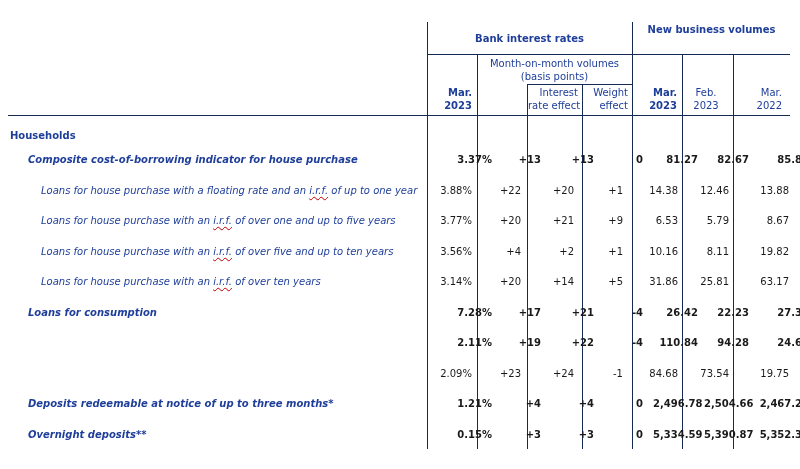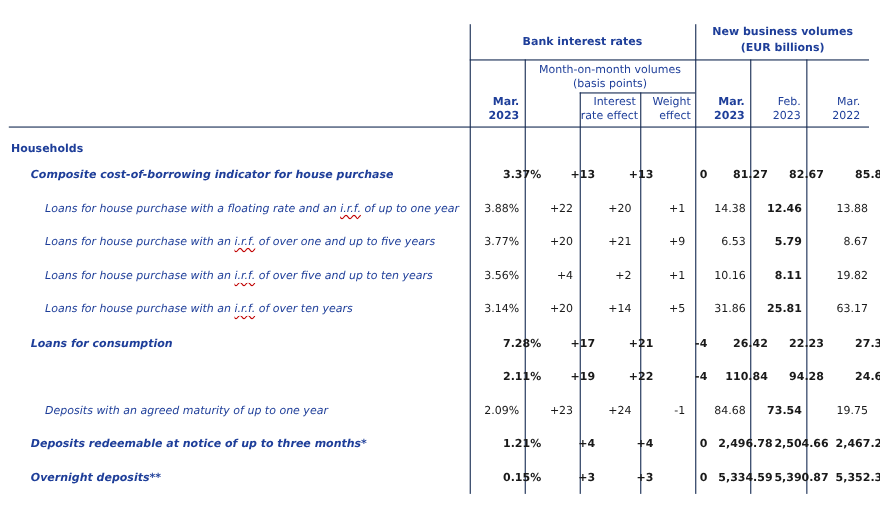--- a/index.html
+++ b/index.html
@@ -13,35 +13,35 @@
   
   .hdr{position:absolute;color:#1e3e99;height:14px;white-space:nowrap;}
   .center{text-align:center;}
   .right{text-align:right;}
   .b{font-weight:bold;}
   
   .hc1{left:427px;width:45px;}
   .hc3{left:528px;width:50px;}
   .hc4{left:578px;width:50px;}
   .hc5{left:633px;width:44px;}
-  .hc6{left:684px;width:44px;}
+  .hc6{left:684px;width:44px;text-align:center;}
   .hc7{left:726px;width:56px;}
   
   .row{position:absolute;left:0;right:0;height:14px;}
   .lbl{position:absolute;top:0;color:#1e3e99;white-space:nowrap;}
   .l0{left:10px;font-weight:bold;}
   .l1{left:28px;font-weight:bold;font-style:italic;}
   .l2{left:41px;font-style:italic;}
   .num{position:absolute;top:0;text-align:right;color:#1a1a1a;white-space:nowrap;}
   .c1{left:427px;width:45px;}
   .c2{left:476px;width:45px;}
   .c3{left:524px;width:50px;}
   .c4{left:573px;width:50px;}
   .c5{left:633px;width:45px;}
-  .c6{left:684px;width:45px;font-weight:bold;}
+  .c6{left:684px;width:45px;}
   .c7{left:733px;width:56px;}
   .rb .num{font-weight:bold;margin-left:20px;}
   .irf{text-decoration:underline;text-decoration-style:wavy;text-decoration-color:#c00000;text-decoration-thickness:1px;text-underline-offset:2px;}
 </style>
 </head>
 <body>
 
 <div class="canvas">
 
   <div class="vline" style="left:427px;top:22px;height:427px"></div>
@@ -51,21 +51,20 @@
   <div class="vline" style="left:632px;top:22px;height:427px"></div>
   <div class="vline" style="left:682px;top:54px;height:395px"></div>
   <div class="vline" style="left:733px;top:54px;height:395px"></div>
 
   <div class="hline" style="left:427px;top:54px;width:363px"></div>
   <div class="hline" style="left:527px;top:84px;width:105px"></div>
   <div class="hline" style="left:8px;top:115px;width:782px"></div>
 
   <div class="hdr b center" style="left:427px;top:32px;width:205px">Bank interest rates</div>
   <div class="hdr b center" style="left:632px;top:23px;width:159px">New business volumes</div>
-  <div class="hdr b center" style="left:632px;top:37px;width:159px">(EUR billions)</div>
   <div class="hdr center" style="left:477px;top:57px;width:155px">Month-on-month volumes</div>
   <div class="hdr center" style="left:477px;top:70px;width:155px">(basis points)</div>
 
   <div class="hdr b right hc1" style="top:86px">Mar.</div>
   <div class="hdr b right hc1" style="top:99px">2023</div>
   <div class="hdr right hc3" style="top:86px">Interest</div>
   <div class="hdr right hc3" style="top:99px">rate effect</div>
   <div class="hdr right hc4" style="top:86px">Weight</div>
   <div class="hdr right hc4" style="top:99px">effect</div>
   <div class="hdr b right hc5" style="top:86px">Mar.</div>
@@ -149,21 +148,20 @@
     <div class="num c1">2.11%</div>
     <div class="num c2">+19</div>
     <div class="num c3">+22</div>
     <div class="num c4">-4</div>
     <div class="num c5">110.84</div>
     <div class="num c6">94.28</div>
     <div class="num c7">24.68</div>
   </div>
 
   <div class="row" style="top:367px">
-    <div class="lbl l2"><span>Deposits with an agreed maturity of up to one year</span><span class="irf"></span><span></span></div>
     <div class="num c1">2.09%</div>
     <div class="num c2">+23</div>
     <div class="num c3">+24</div>
     <div class="num c4">-1</div>
     <div class="num c5">84.68</div>
     <div class="num c6">73.54</div>
     <div class="num c7">19.75</div>
   </div>
 
   <div class="row rb" style="top:397px">

